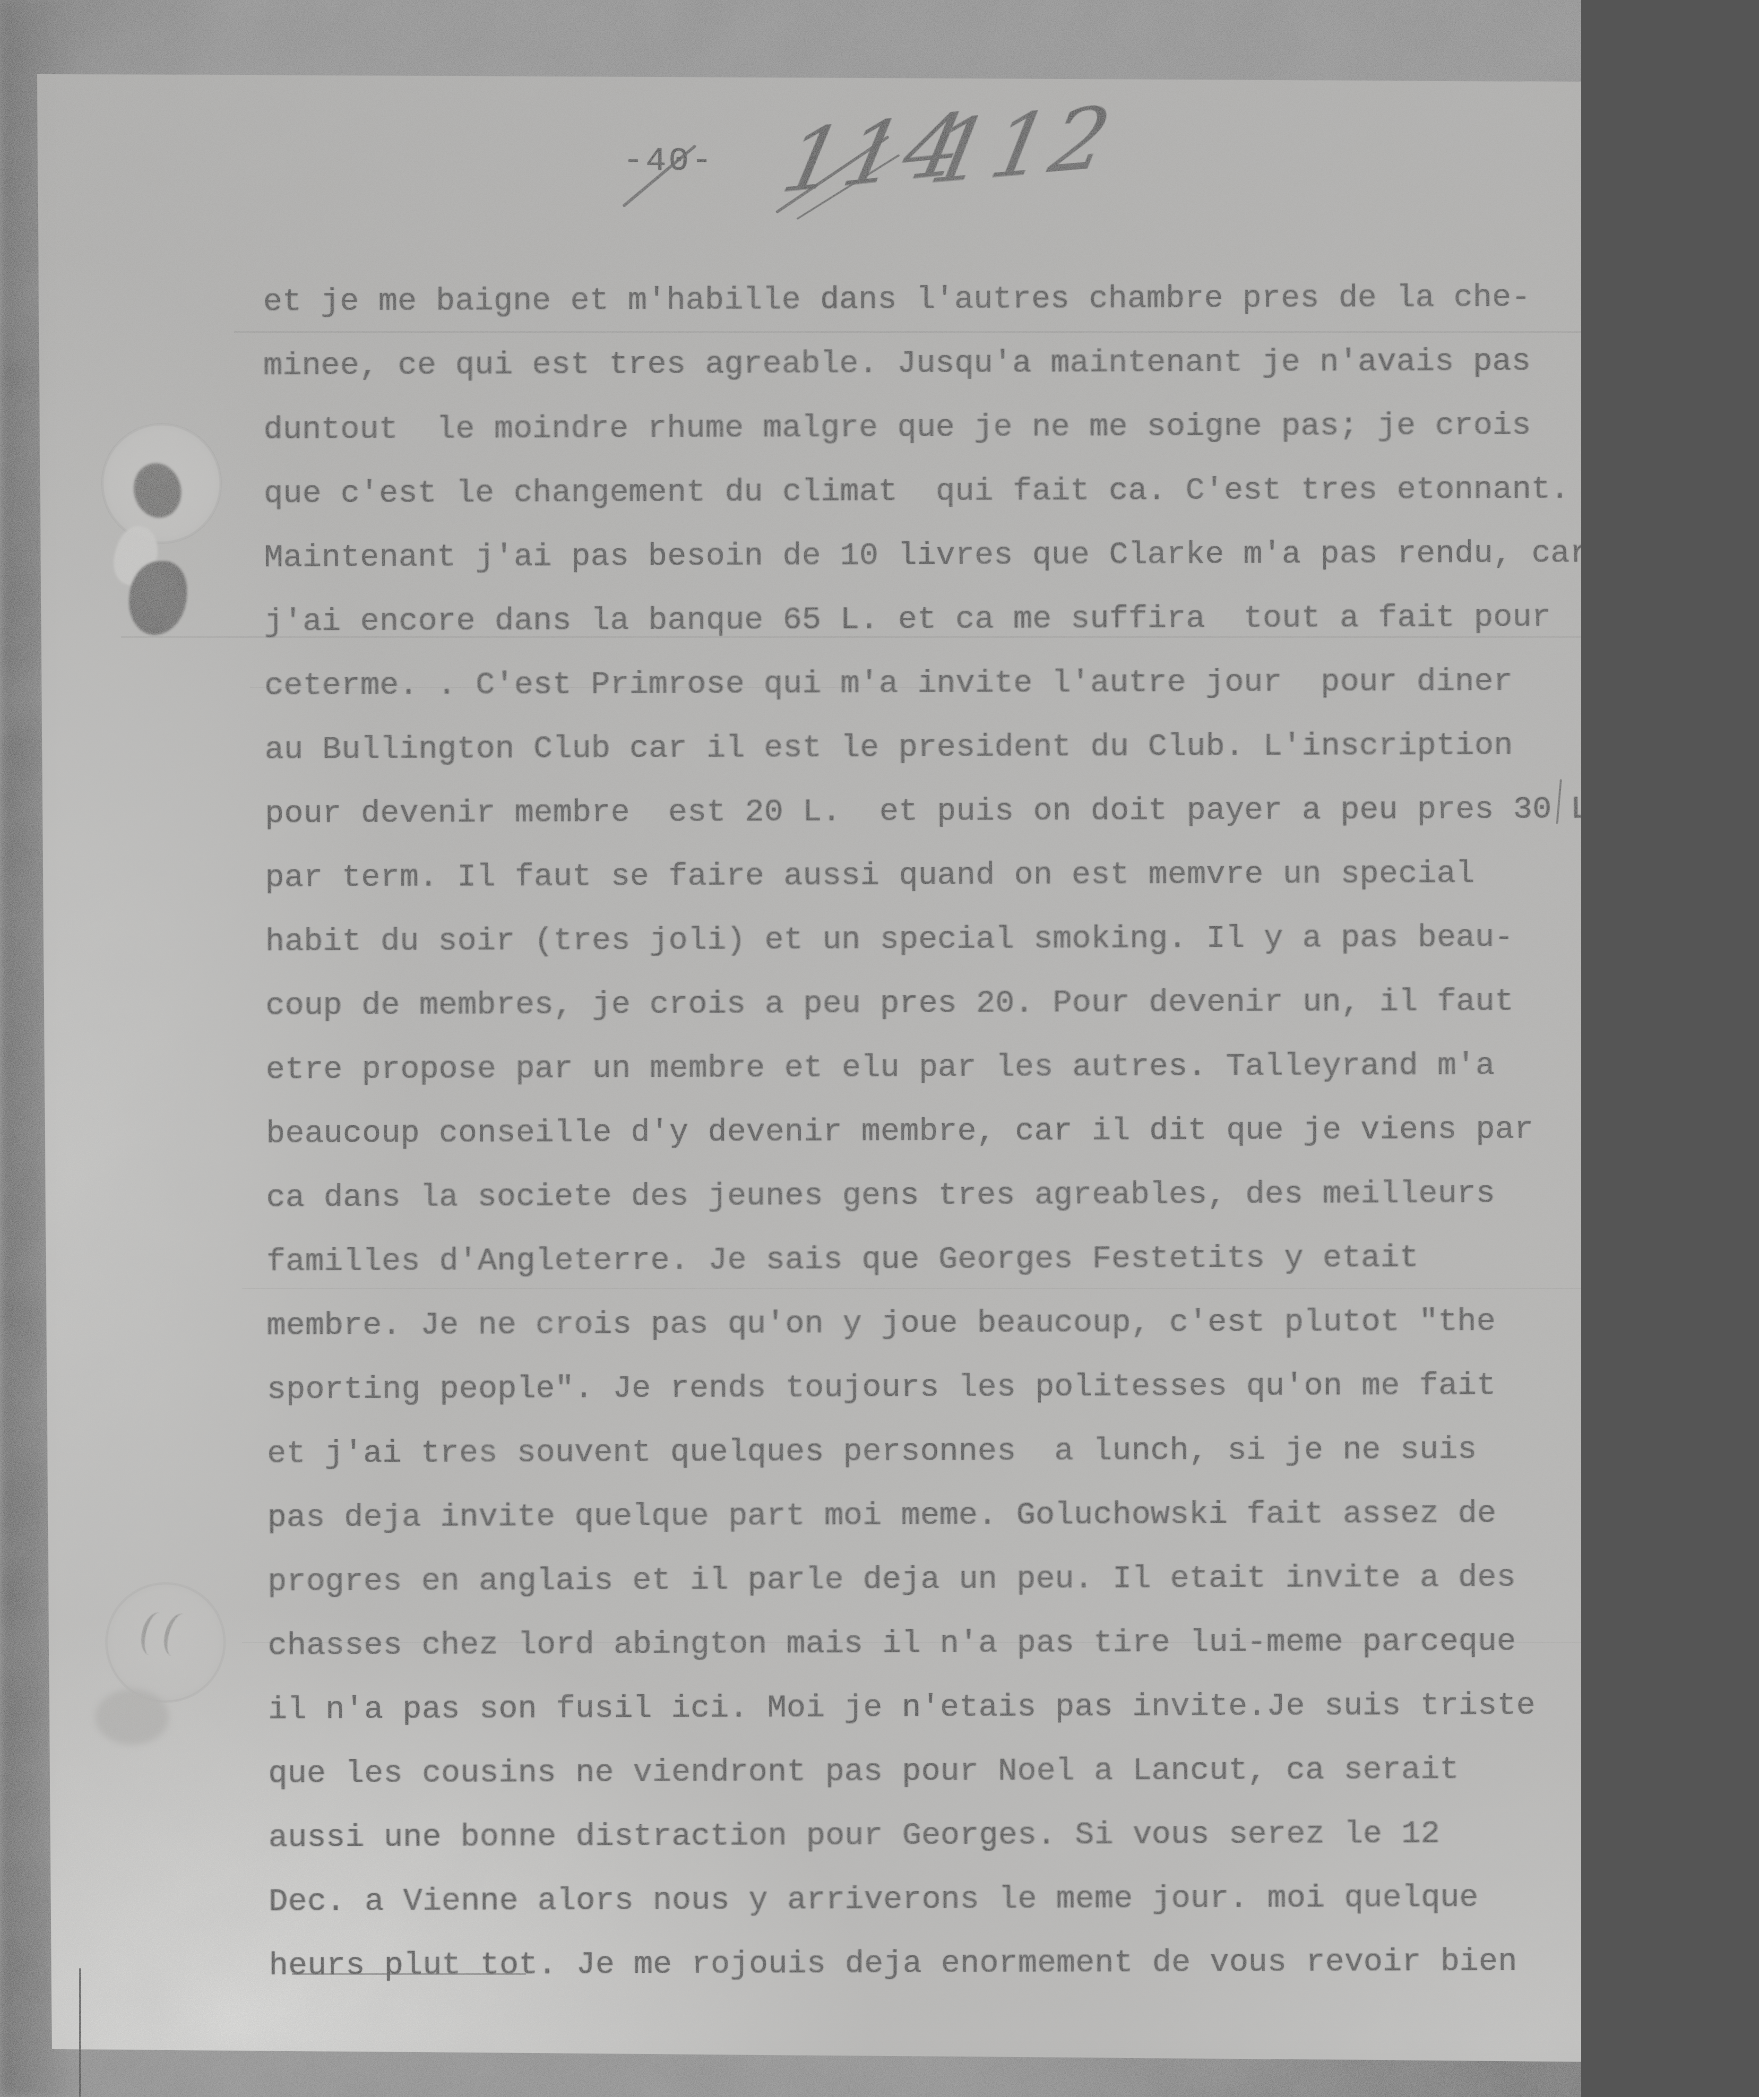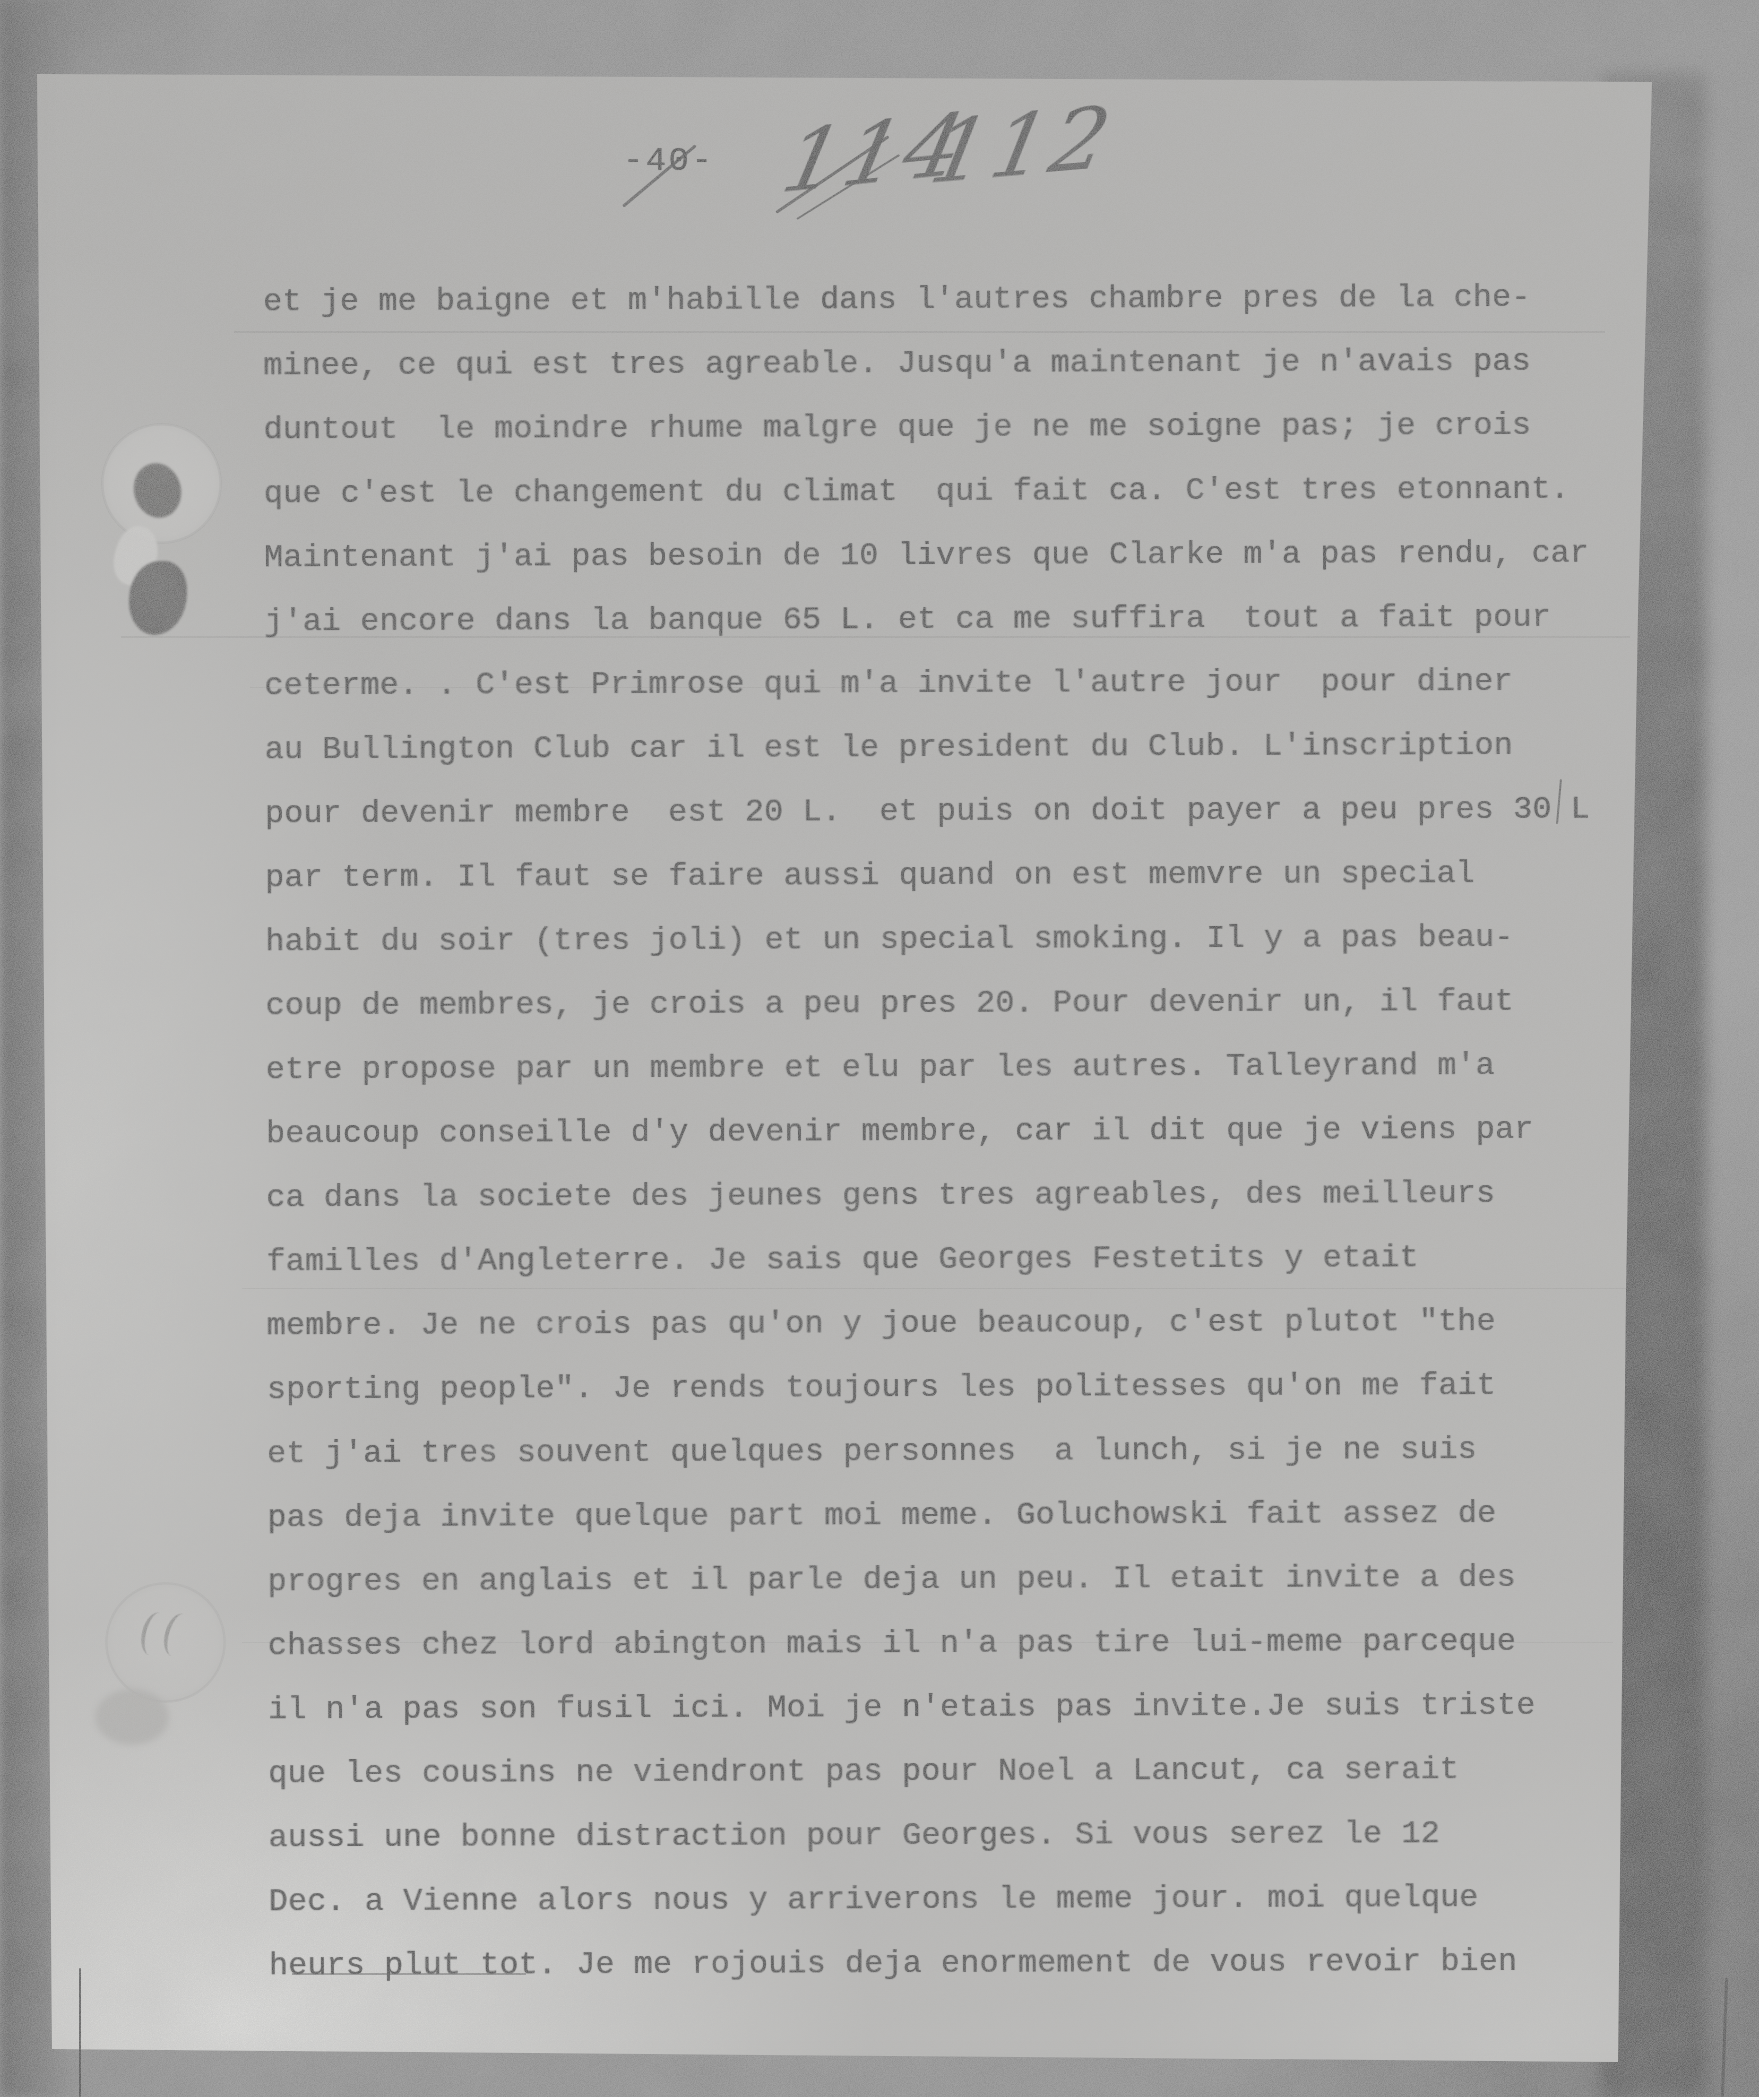--- a/index.html
+++ b/index.html
@@ -1,17 +1,17 @@
 <!DOCTYPE html>
 <html style="font-size:13px"><head>
 <meta charset="utf-8">
 <style>
   html,body{margin:0;padding:0;background:#555;}
   .scan{
-    position:relative; width:1759px; height:2097px; overflow:hidden;
+    position:relative; width:1581px; height:2097px; overflow:hidden;
     background:
       radial-gradient(1049px 1371px at 103% 88%, rgba(25,25,25,.55), rgba(25,25,25,0) 65%),
       radial-gradient(403px 323px at -2% -2%, rgba(35,35,35,.45), rgba(35,35,35,0) 70%),
       linear-gradient(180deg,#7d7d7d 0%,#8a8a8a 25%,#909090 60%,#868686 85%,#797979 100%);
     font-family:"Liberation Sans",sans-serif;
   }
   .left-band{
     position:absolute; left:0; top:0; width:77px; height:2097px;
     background:linear-gradient(90deg,#3f3f3f 0%,#565656 45%,rgba(110,110,110,0) 100%);
     filter:blur(4.8px);

